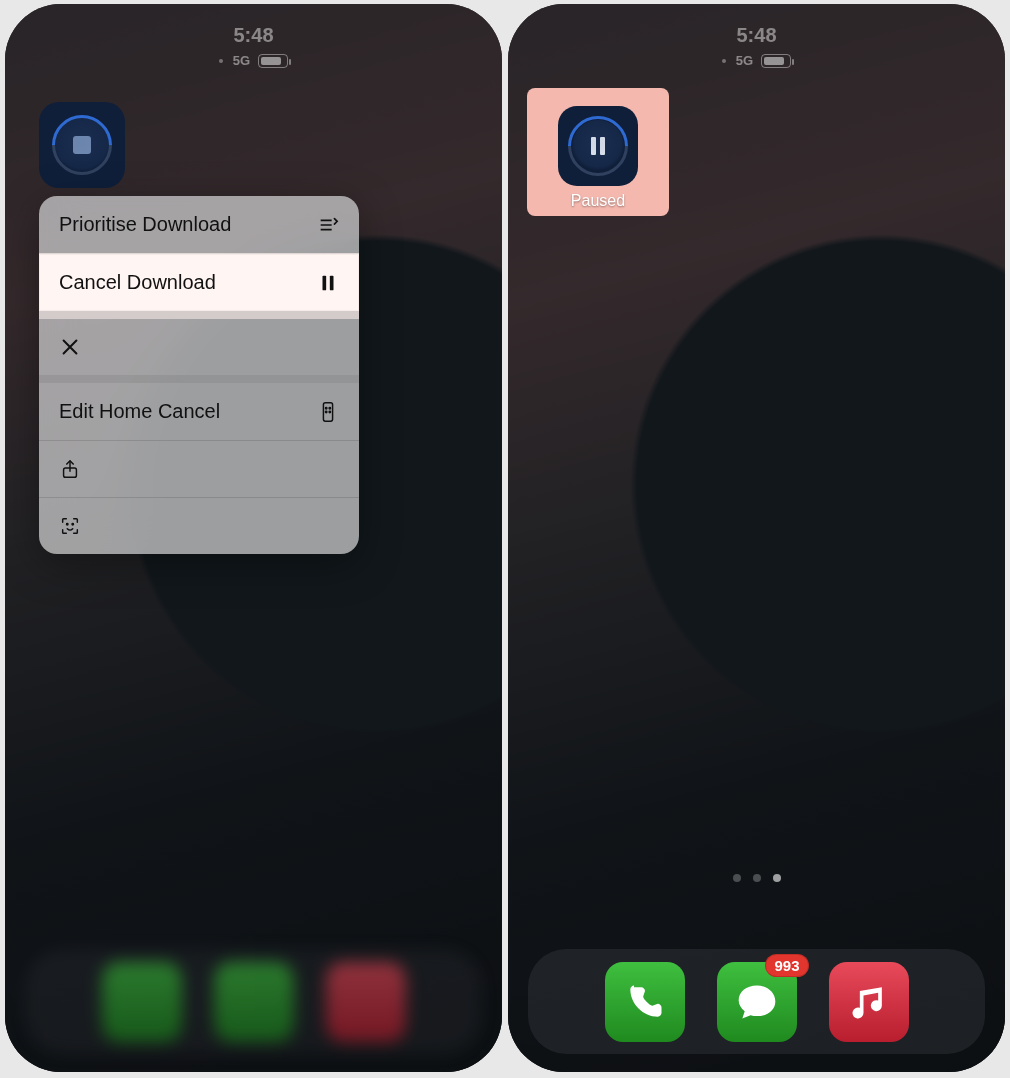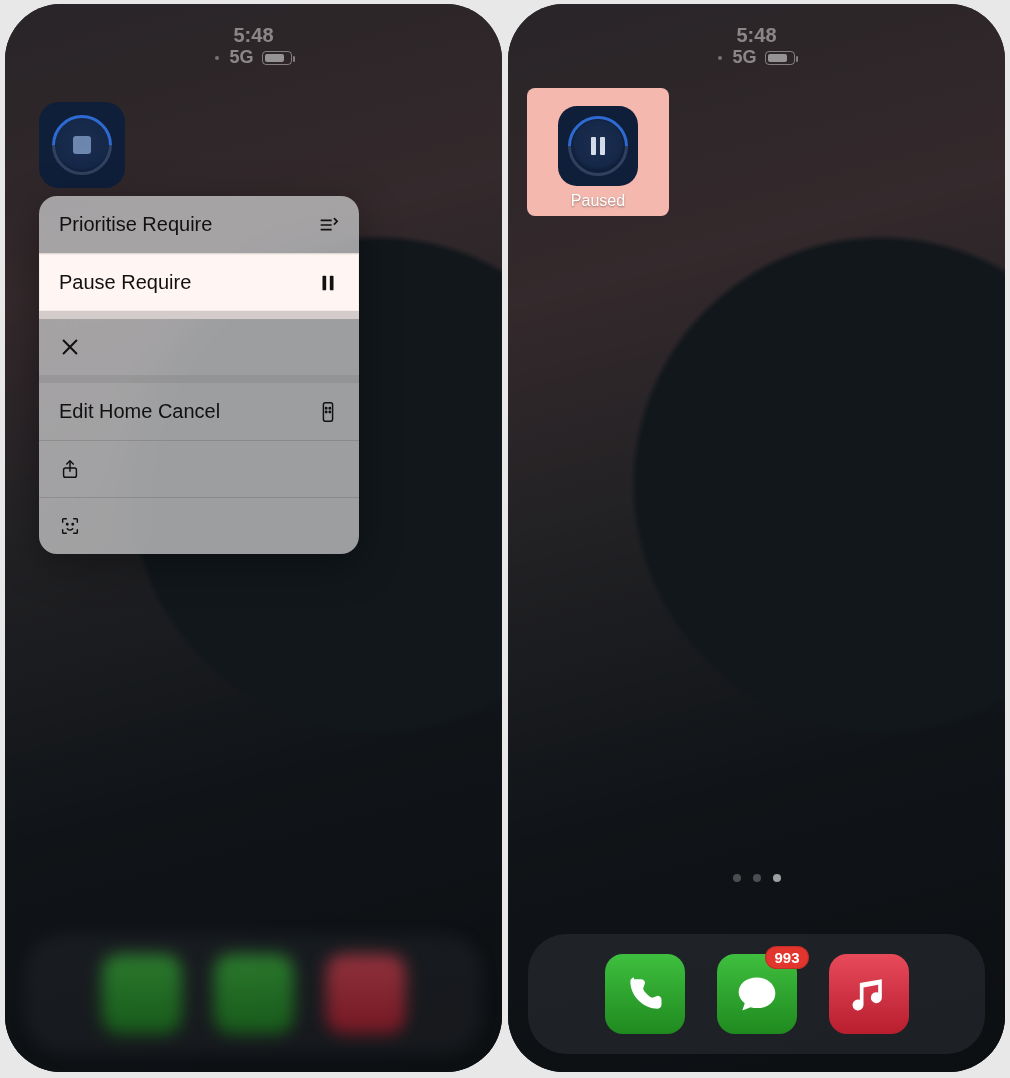--- a/index.html
+++ b/index.html
@@ -38,21 +38,21 @@
   
   .statusbar {
     position: absolute; top: 20px; left: 0; right: 0;
     height: 44px; display: flex; align-items: center;
     padding: 0 34px;
     color: rgba(255,255,255,0.45);
     font-weight: 600; font-size: 20px;
     justify-content: space-between;
     flex-direction: column;
   }
-  .status-right { display: flex; align-items: center; gap: 8px; font-size: 18px; }
+  .status-right { display: flex; align-items: center; gap: 8px; font-size: 13px; }
   .sig-dot { width:4px; height:4px; background:rgba(255,255,255,0.35); border-radius:50%; display:inline-block; margin-right:2px;}
   .battery {
     width: 30px; height: 14px; border: 1.5px solid rgba(255,255,255,0.4);
     border-radius: 4px; position: relative;
   }
   .battery::after {
     content:""; position:absolute; left:2px; top:2px; bottom:2px; width: 70%;
     background: rgba(255,255,255,0.5); border-radius:2px;
   }
   .battery::before {
@@ -144,21 +144,21 @@
     display:flex; gap:12px;
   }
   .page-dots span {
     width:8px; height:8px; border-radius:50%; background:rgba(255,255,255,0.25);
   }
   .page-dots span.active { background:rgba(255,255,255,0.6); }
 
   
   .dock {
     position:absolute; bottom: 18px; left: 20px; right: 20px;
-    height: 120px;
+    height: 105px;
     background: rgba(80,85,90,0.25);
     border-radius: 38px;
     display:flex; align-items:center; justify-content:center;
     gap: 32px;
     padding: 0 20px;
   }
   .dock.blur { filter: blur(8px); opacity:0.6; }
   .dock .dock-icon {
     width: 80px; height:80px; border-radius:18px;
     position:relative;
@@ -193,30 +193,30 @@
   </div>
 
   <div class="app-icon left">
     <div class="fb-hint"></div>
     <div class="progress-ring"></div>
     <div class="ring-center-stop"></div>
   </div>
 
   <div class="context-menu">
     <div class="menu-item">
-      <span class="label">Prioritise Require</span>
+      <span class="label">Prioritise Download</span>
       <span class="menu-icon">
         <svg viewBox="0 0 24 24" fill="none" stroke="#111" stroke-width="1.8">
           <path d="M4 7h12M4 12h12M4 17h12"></path>
             <path d="M19 5l3 3-3 3" stroke-linecap="round"></path>
         </svg>
       </span>
     </div>
     <div class="menu-item highlight section">
-      <span class="label">Pause Require</span>
+      <span class="label">Cancel Download</span>
       <span class="menu-icon">
         <svg viewBox="0 0 24 24" fill="#111">
             <rect x="6" y="4" width="4" height="16" rx="1"></rect>
             <rect x="14" y="4" width="4" height="16" rx="1"></rect>
           </svg>
       </span>
     </div>
     <div class="menu-item section">
       <span class="menu-icon">
         <svg viewBox="0 0 24 24" stroke="#111" stroke-width="2.2" stroke-linecap="round">

